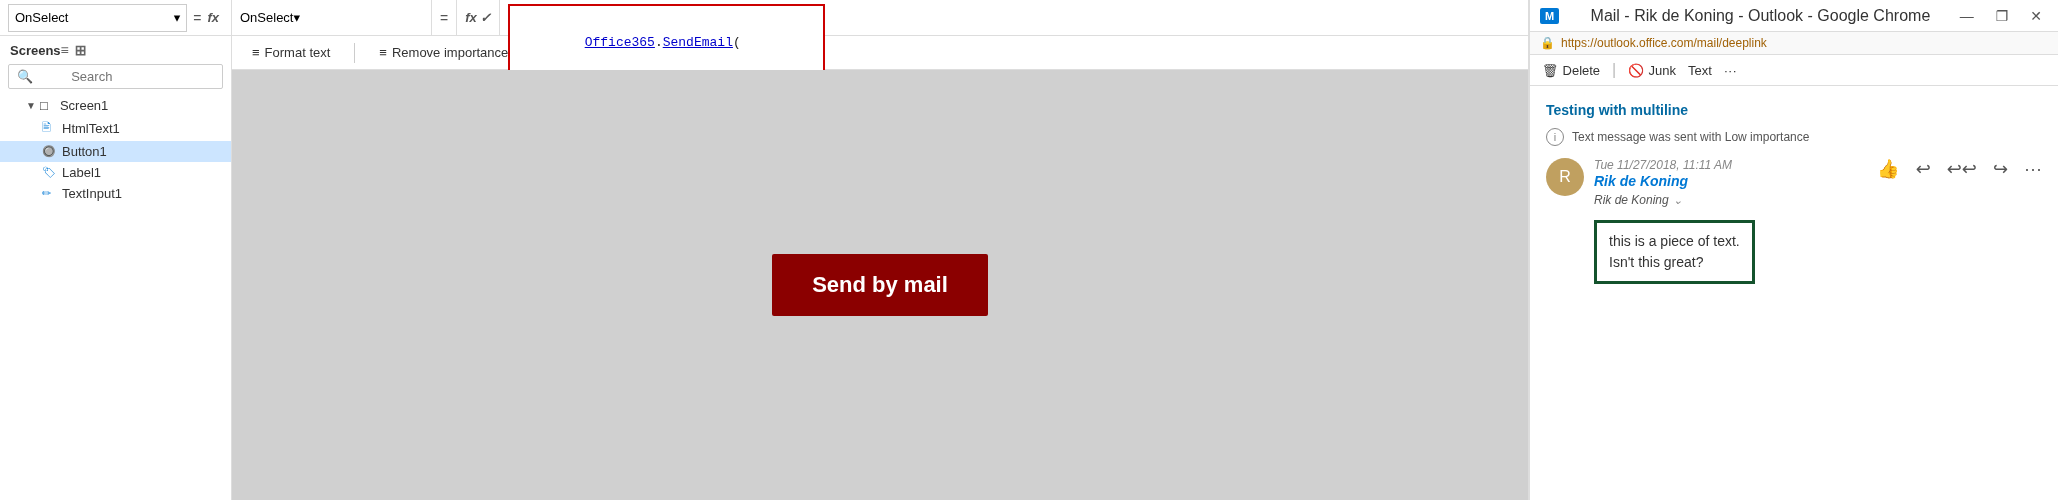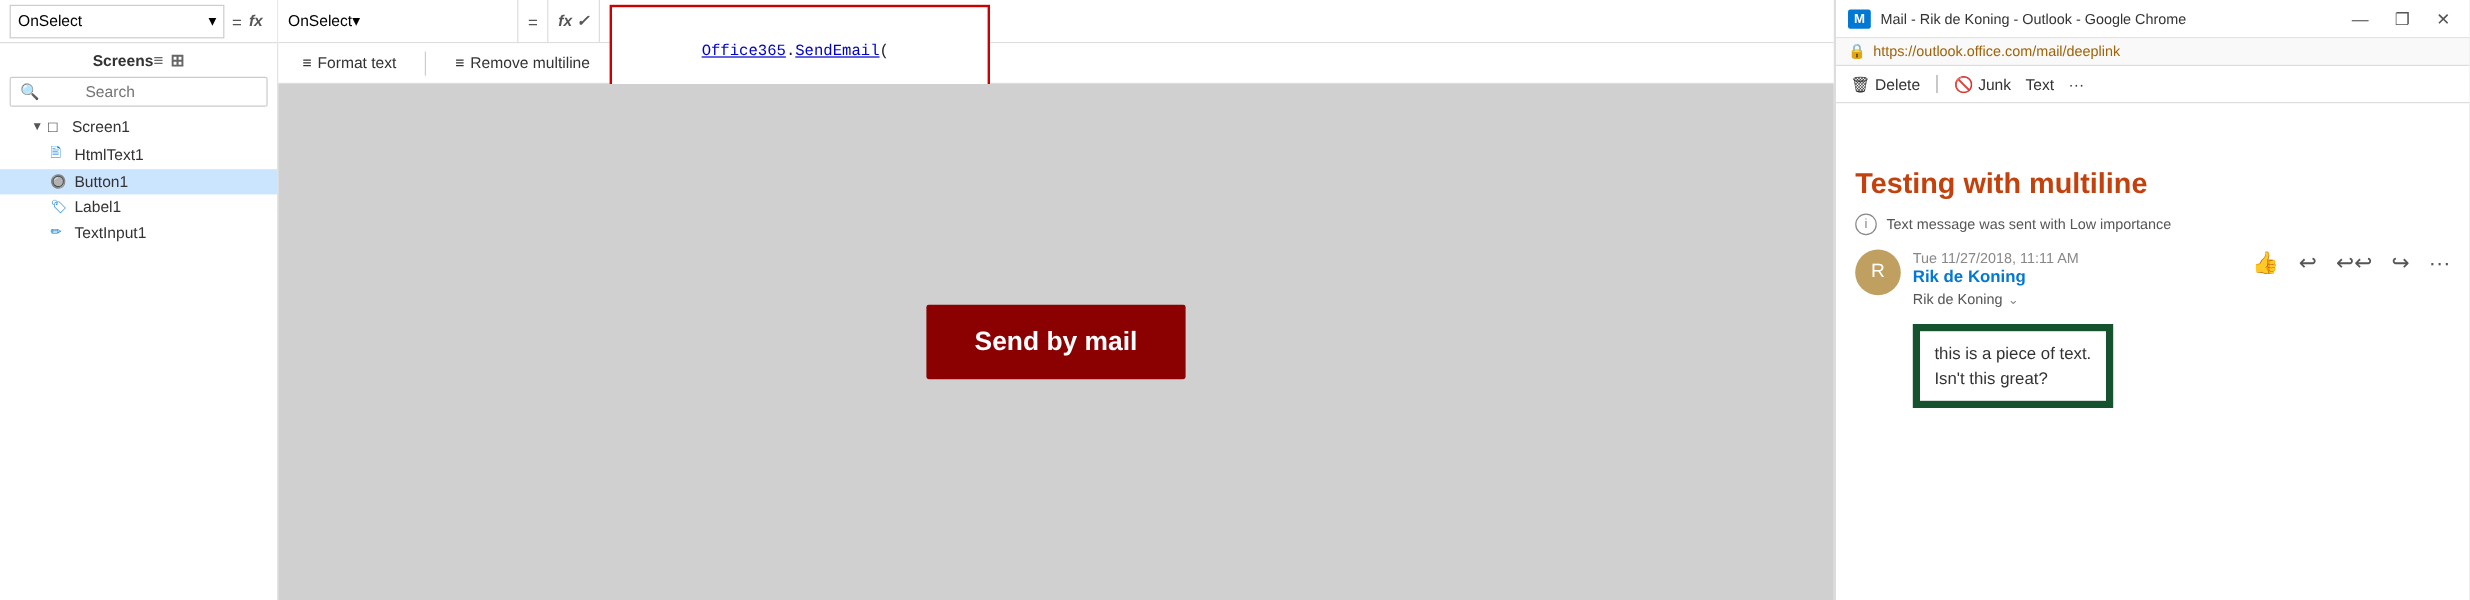--- a/index.html
+++ b/index.html
@@ -45,21 +45,21 @@
       font-size: 13px;
       font-style: italic;
       font-weight: bold;
       margin-right: 4px;
     }
 
     
     .screens-header {
       display: flex;
       align-items: center;
-      justify-content: center;
+      justify-content: flex-start;
       padding: 6px 10px;
       font-size: 13px;
       font-weight: 600;
       color: #333;
     }
     .screens-icons {
       display: flex;
       gap: 6px;
     }
     .screen-icon-btn {
@@ -239,23 +239,24 @@
       font-size: 14px;
       font-weight: bold;
       margin-right: 8px;
       background: #0078d4;
       color: white;
       padding: 2px 5px;
       font-size: 11px;
       border-radius: 2px;
     }
     .window-title-text {
-      font-size: 12px;
+      font-size: 16px;
       color: #333;
       flex: 1;
+      text-align: center;
     }
     .window-controls {
       display: flex;
       gap: 10px;
       align-items: center;
     }
     .win-ctrl {
       font-size: 14px;
       color: #555;
       cursor: pointer;
@@ -292,25 +293,24 @@
       color: #bbb;
       font-size: 16px;
     }
 
     .email-content {
       padding: 16px;
       flex: 1;
       overflow: hidden;
     }
     .email-subject {
-      font-size: 24px;
+      font-size: 14px;
       font-weight: 600;
-      color: #c2410c;
+      color: #0369a1;
       margin-bottom: 10px;
-      margin-top: 38px;
     }
     .importance-notice {
       display: flex;
       align-items: center;
       gap: 8px;
       font-size: 12px;
       color: #555;
       margin-bottom: 12px;
     }
     .info-circle {
@@ -337,39 +337,39 @@
       border-radius: 50%;
       background: #c0a060;
       overflow: hidden;
       flex-shrink: 0;
       display: flex;
       align-items: center;
       justify-content: center;
       font-size: 16px;
       color: #fff;
     }
-    .sender-info { flex: 1; }
+    .sender-info { flex: 1; font-style: italic; }
     .sender-name { font-size: 14px; font-weight: 600; color: #0078d4; cursor: pointer; }
     .send-time { font-size: 12px; color: #888; }
     .email-actions {
       display: flex;
       gap: 16px;
       align-items: center;
     }
     .email-action-btn {
       font-size: 18px;
       color: #555;
       cursor: pointer;
     }
     .email-body {
       margin-left: 48px;
     }
     .email-body-box {
       display: inline-block;
-      border: 6px solid #14532d;
+      border: 3px solid #14532d;
       padding: 8px 12px;
       font-size: 14px;
       color: #333;
       line-height: 1.5;
     }
   </style>
 </head>
 <body>
 
 <div class="left-panel">
@@ -456,21 +456,21 @@
   </div>
 
   <div class="toolbar-row">
     <div class="toolbar-btn">
       <span>≡</span>
       <span>Format text</span>
     </div>
     <div class="toolbar-separator"></div>
     <div class="toolbar-btn">
       <span>≡</span>
-      <span>Remove multiline</span>
+      <span>Remove importance</span>
     </div>
   </div>
 
   <div class="canvas-area">
     <button class="send-button">Send by mail</button>
   </div>
 </div>
 
 <div class="outlook-window">
 

